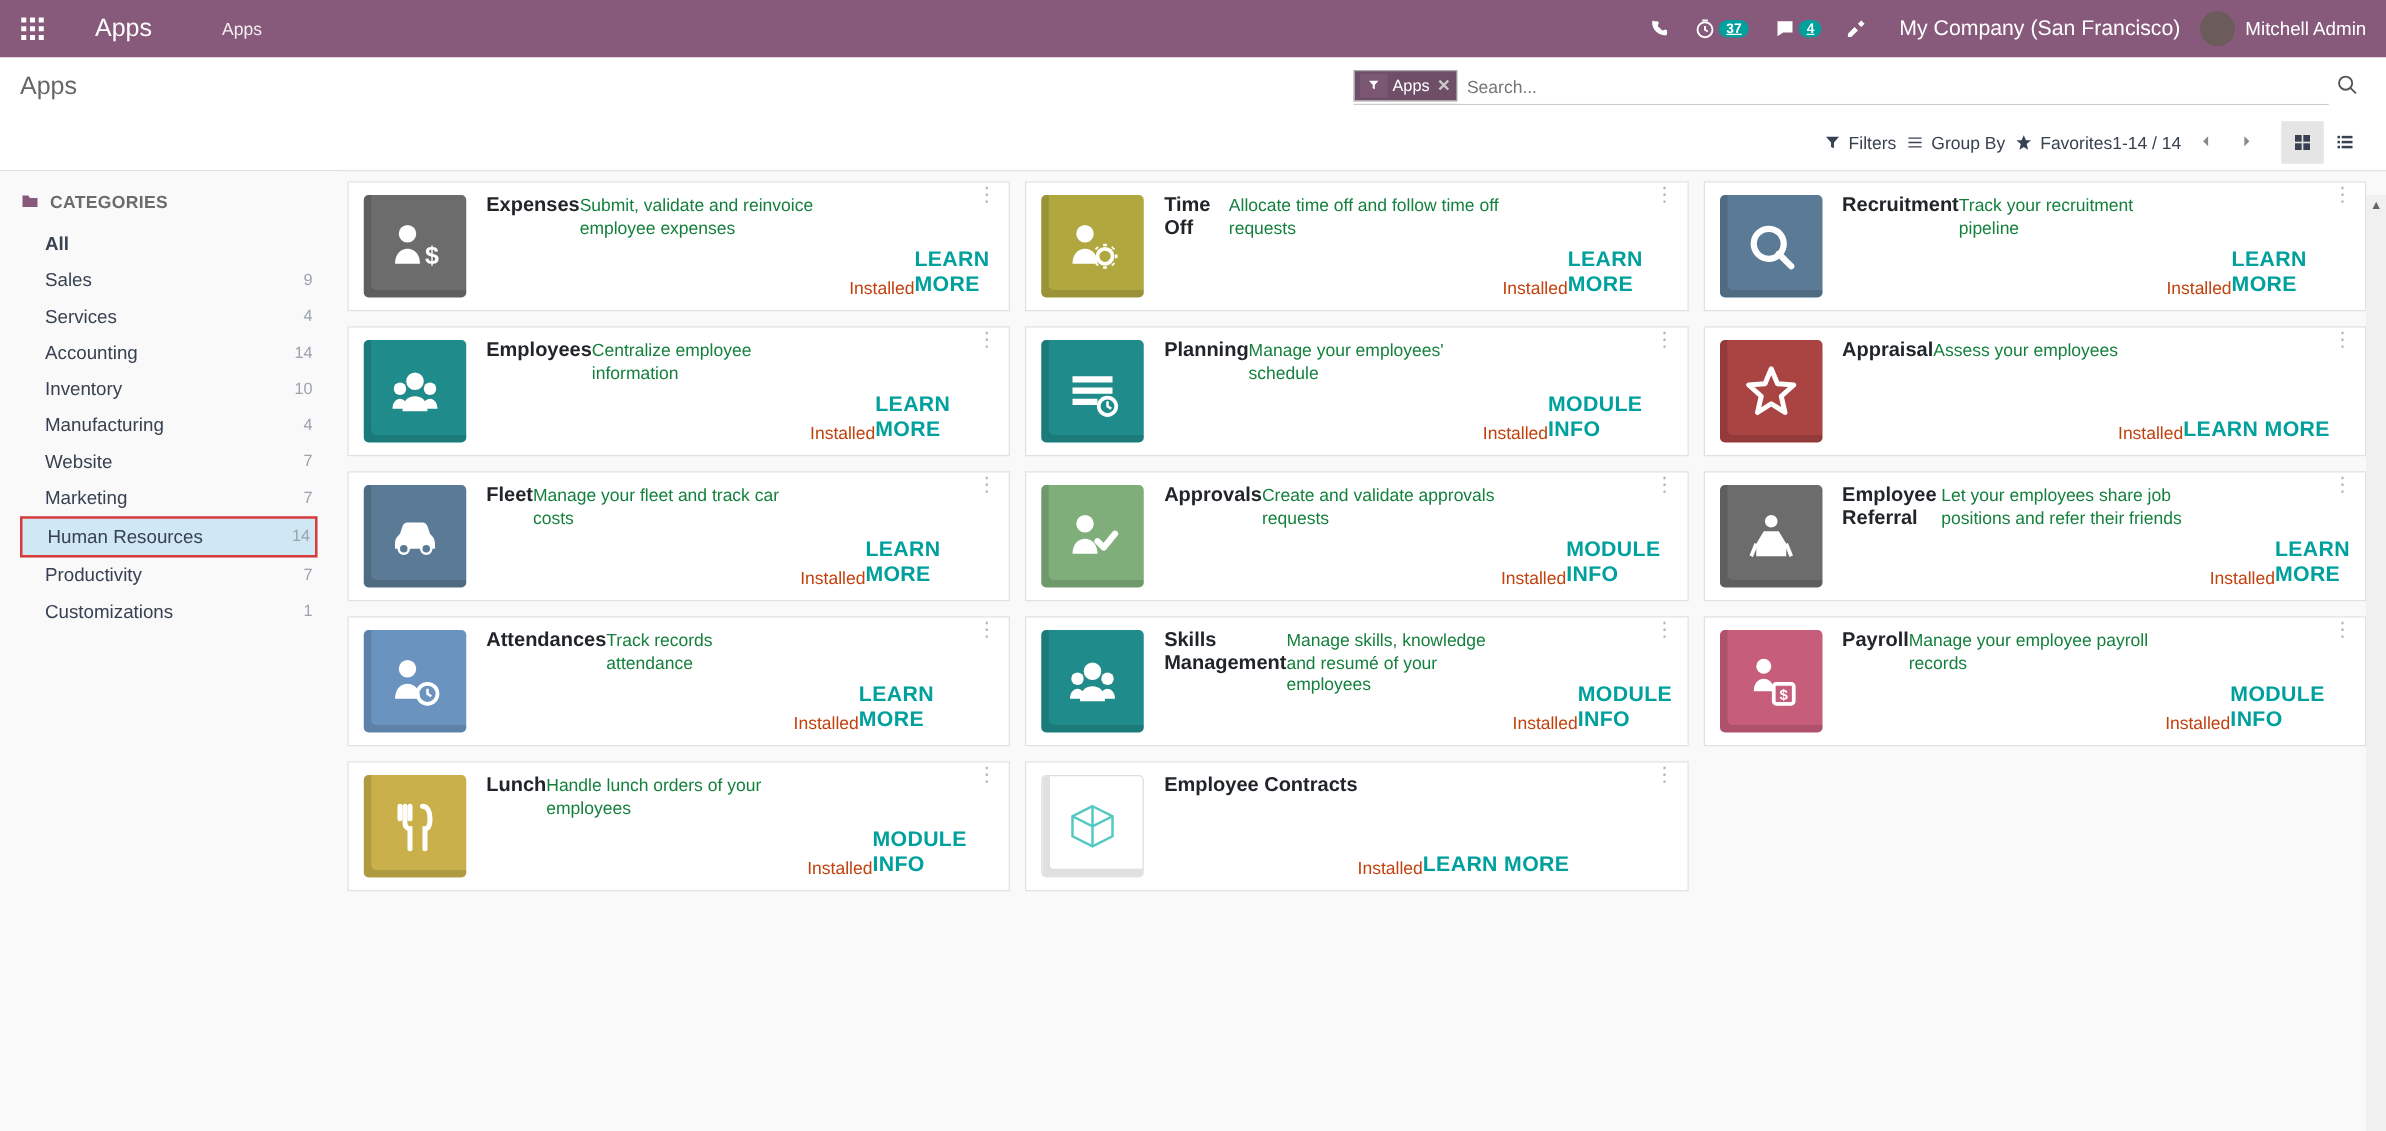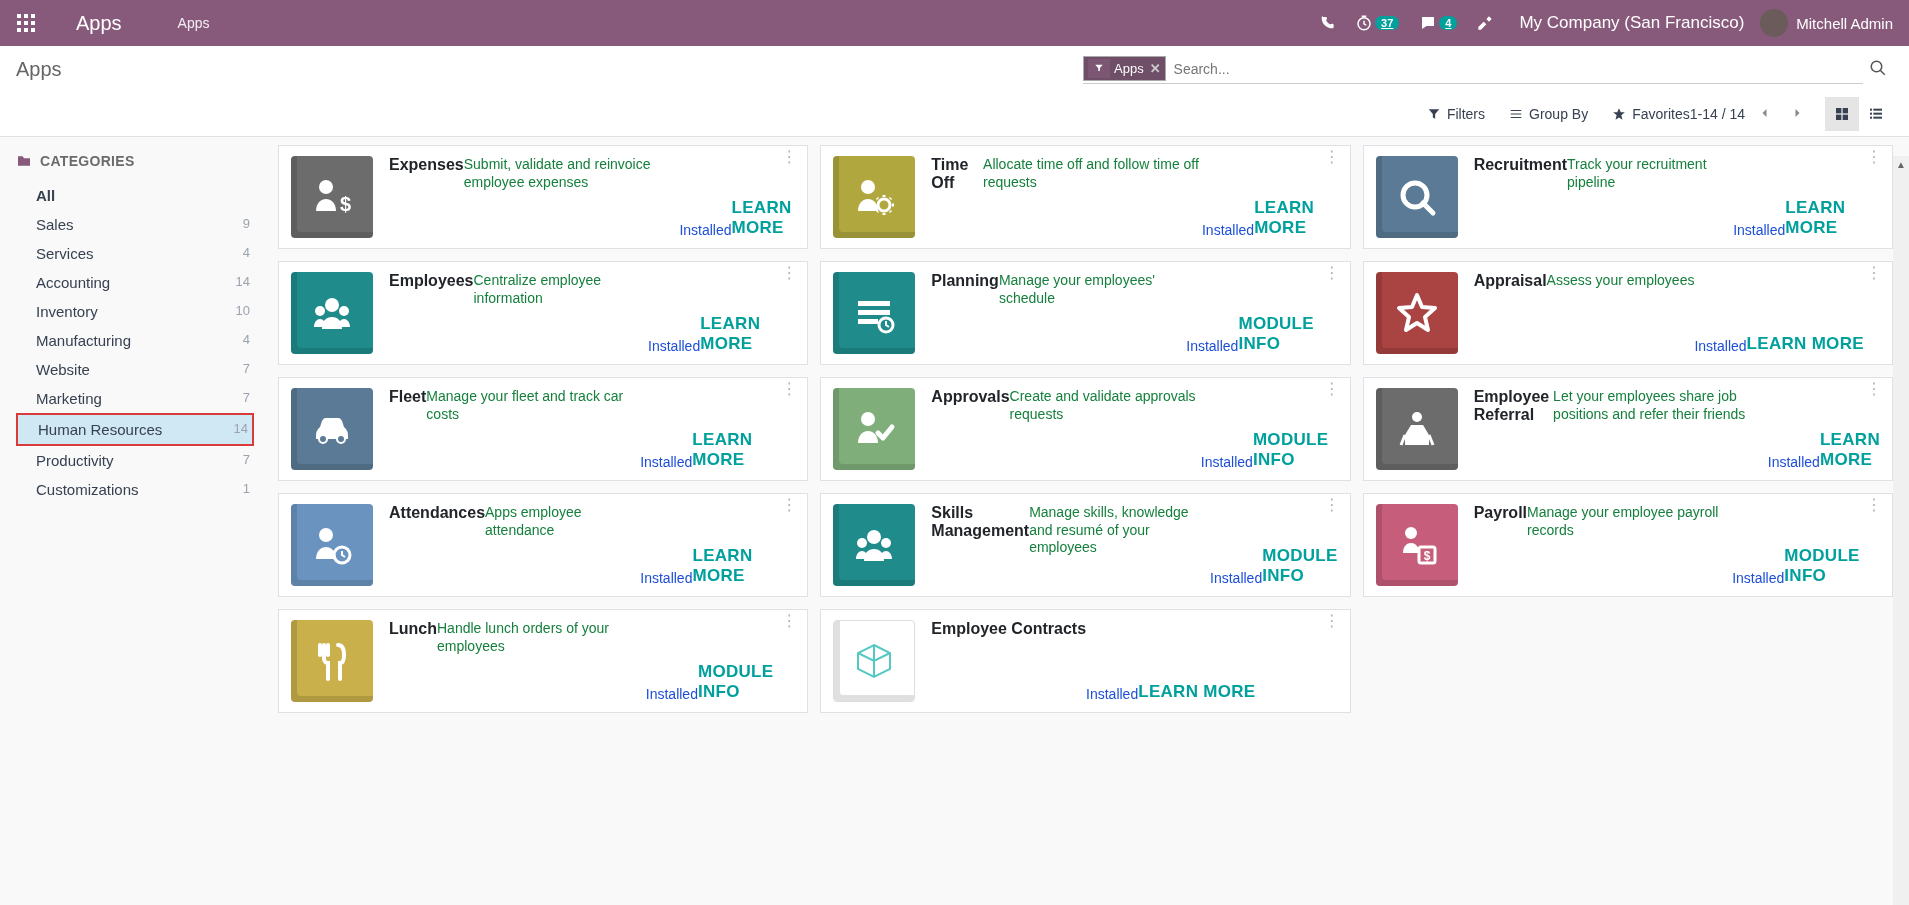--- a/index.html
+++ b/index.html
@@ -24,21 +24,21 @@
 .cp-row1 .spacer { flex: 1; }
 .search-box { display: flex; align-items: center; flex: 1; max-width: 780px; border-bottom: 1px solid #ccc; }
 .search-tag { background: #6f4e68; color: #fff; display: flex; align-items: center; font-size: 13px; padding: 2px 4px; border: 1px solid #aaa; }
 .search-tag .tag-icon { background: #7b5773; padding: 2px 6px; margin-right: 4px; }
 .search-tag .tag-close { margin-left: 6px; color: #ccc; font-weight: bold; cursor: pointer; }
 .search-box input { border: none; outline: none; flex: 1; padding: 6px 8px; font-size: 14px; }
 .search-btn { background: none; border: none; padding: 6px; cursor: pointer; }
 
 .cp-row2 { display: flex; align-items: center; min-height: 44px; }
 .cp-row2 .spacer1 { flex: 1; }
-.filter-group { display: flex; gap: 24px; }
+.filter-group { display: flex; gap: 8px; }
 .filter-item { display: flex; align-items: center; gap: 6px; color: #374151; font-size: 14px; cursor: pointer; }
 .pager-group { display: flex; align-items: center; gap: 8px; margin-left: auto; margin-right: 16px; }
 .pager-text { font-size: 14px; color: #374151; }
 .pager-btn { background: none; border: none; padding: 6px; color: #888; cursor: pointer; }
 .view-switch { display: flex; }
 .view-btn { width: 34px; height: 34px; display: flex; align-items: center; justify-content: center; border: none; background: none; cursor: pointer; }
 .view-btn.active { background: #e5e5e5; }
 
 
 .main { display: flex; }
@@ -51,21 +51,21 @@
 .sidebar li.selected { background: #d0e7f4; border: 2px solid #d93b3b; }
 
 
 .kanban { flex: 1; padding: 8px 16px 24px 8px; display: grid; grid-template-columns: repeat(3, 1fr); gap: 12px; }
 .card { background: #fff; border: 1px solid #dee2e6; display: flex; padding: 10px 12px; min-height: 104px; position: relative; }
 .card .icon-box { width: 82px; height: 82px; border-radius: 4px; flex-shrink: 0; margin-right: 16px; display: flex; align-items: center; justify-content: center; box-shadow: inset 6px -6px 0 rgba(0,0,0,0.12); }
 .card .body { flex: 1; display: flex; flex-direction: row; }
 .card .title { font-weight: 600; font-size: 16px; color: #212529; margin-bottom: 2px; }
 .card .desc { font-size: 14px; color: #15803d; line-height: 1.25; }
 .card .footer { display: flex; justify-content: space-between; align-items: flex-end; margin-top: auto; }
-.card .status { font-size: 14px; color: #1d4ed8; }
+.card .status { font-size: 14px; color: #c2410c; }
 .card .learn { font-size: 17px; font-weight: bold; color: #00A09D; letter-spacing: 0.3px; cursor: pointer; }
 .card .menu-dots { position: absolute; top: 8px; right: 10px; color: #adb5bd; font-size: 16px; cursor: pointer; line-height: 0.4; }
 
 .icon-grey { background: #6c6c6c; }
 .icon-olive { background: #b0a73f; }
 .icon-teal { background: #1f8b8b; }
 .icon-red { background: #a94442; }
 .icon-green { background: #7fae7a; }
 .icon-slate { background: #5a7a95; }
 .icon-blue { background: #6b93c0; }
@@ -476,21 +476,21 @@
         <div class="menu-dots">⋮</div>
       </div>
       <div class="card">
         <div class="icon-box icon-blue">
           <svg class="ico" viewBox="0 0 48 48">
             <use href="#g-person-clock"></use>
           </svg>
         </div>
         <div class="body">
           <div class="title">Attendances</div>
-          <div class="desc">Apps employee attendance</div>
+          <div class="desc">Track records attendance</div>
           <div class="footer">
             <span class="status">Installed</span>
             <span class="learn">LEARN MORE</span>
           </div>
         </div>
         <div class="menu-dots">⋮</div>
       </div>
       <div class="card">
         <div class="icon-box icon-teal">
           <svg class="ico" viewBox="0 0 48 48">

